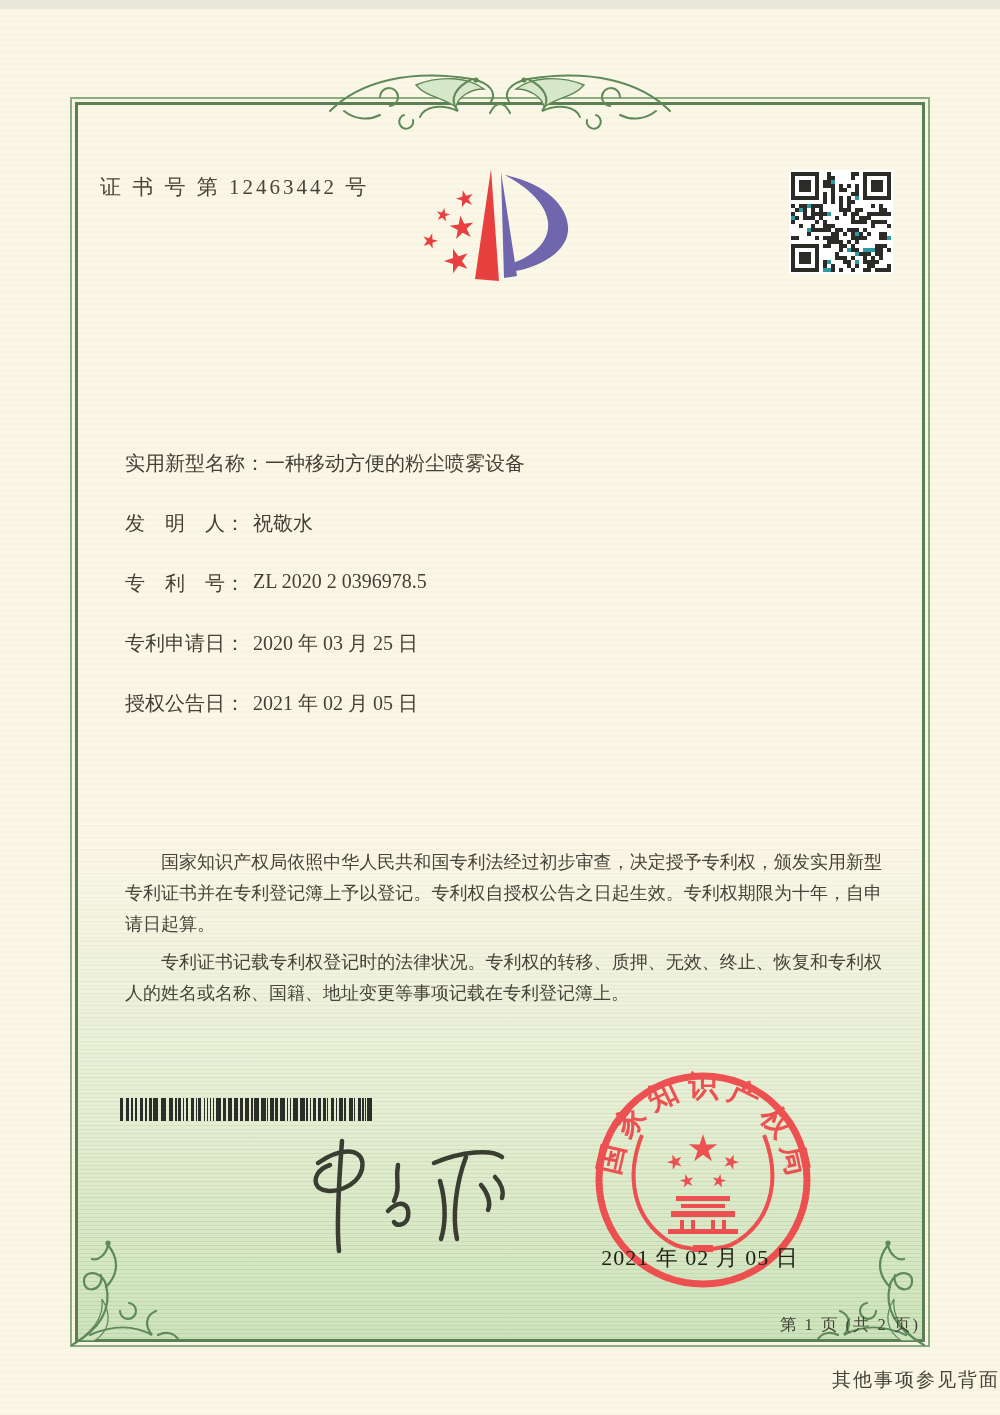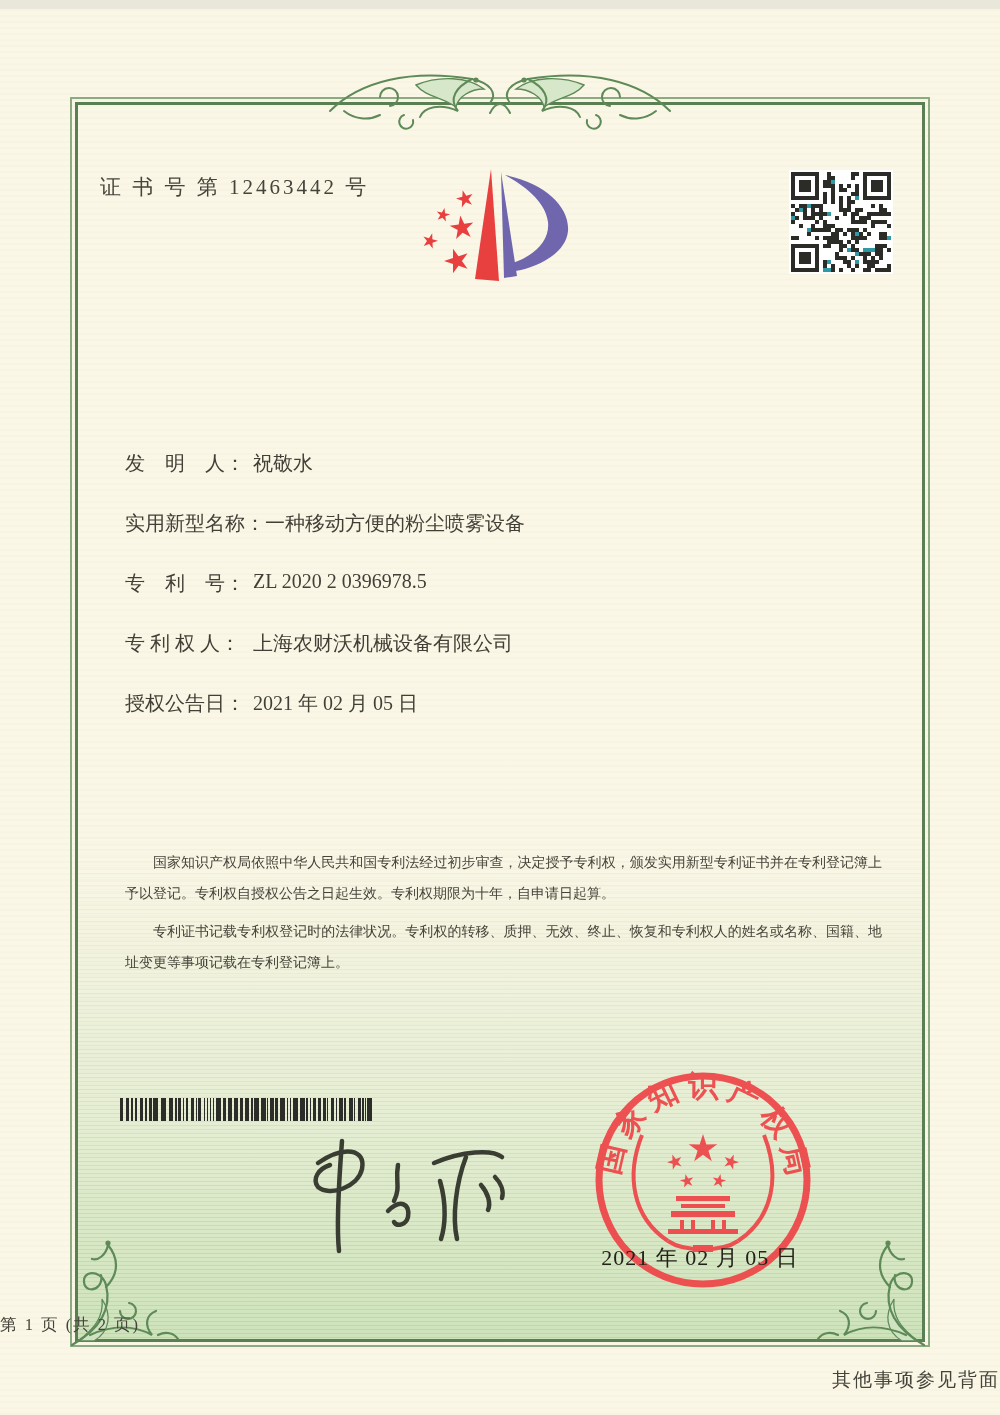--- a/index.html
+++ b/index.html
@@ -20,32 +20,32 @@
   .cert-no{position:absolute;left:100px;top:164px;font-size:21px;letter-spacing:3px;color:#45443a;}
   .logo{position:absolute;left:413px;top:140px;}
   .qr{position:absolute;left:789px;top:161px;background:#fff;padding:2px;}
   .title{position:absolute;left:0;top:314px;width:1000px;text-align:center;
     font-size:47px;font-weight:bold;letter-spacing:13px;color:#35342c;}
   .fields{position:absolute;left:125px;top:441px;width:790px;font-size:20px;color:#413f36;}
   .field{height:60px;display:flex;align-items:flex-start;position:relative;}
   .flabel{display:inline-block;min-width:128px;white-space:pre;}
   .fvalue{white-space:pre;}
   .grant-second{position:absolute;left:384px;top:0;display:flex;}
-  .body-text{position:absolute;left:125px;top:838px;width:757px;font-size:14px;line-height:31px;
+  .body-text{position:absolute;left:125px;top:838px;width:757px;font-size:18px;line-height:31px;
     text-align:justify;color:#46443a;}
   .body-text p{margin:0 0 7px 0;text-indent:2em;}
   .barcode{position:absolute;left:120px;top:1089px;width:258px;height:23px;display:flex;align-items:stretch;}
   .barcode div{background:#2c2c28;}
   .signer{position:absolute;left:135px;top:1168px;font-size:22px;color:#3c3b31;
     font-family:"Liberation Sans","DejaVu Sans",sans-serif;letter-spacing:3px;line-height:40px;}
   .signature-svg{position:absolute;left:268px;top:1116px;}
   .seal-svg{position:absolute;left:588px;top:1056px;}
   .seal-date{position:absolute;left:600px;top:1234px;width:200px;text-align:center;
     font-size:22px;color:#232219;letter-spacing:1px;}
-  .page-num{position:absolute;left:0;top:1305px;width:920px;text-align:left;font-size:16.5px;color:#45443a;letter-spacing:2px;}
+  .page-num{position:absolute;left:0;top:1305px;width:920px;text-align:right;font-size:16.5px;color:#45443a;letter-spacing:2px;}
   .back-note{position:absolute;left:0;top:1358px;width:1000px;text-align:right;font-size:19px;color:#45443a;letter-spacing:2px;}
   .orn{position:absolute;}
   svg{display:block;}
 </style>
 </head>
 <body>
 
 <div class="page">
 
   <svg width="0" height="0" style="position:absolute" aria-hidden="true">
@@ -415,34 +415,34 @@
       <rect x="76" y="96" width="4" height="4" fill="#2b2b28"></rect>
       <rect x="84" y="96" width="4" height="4" fill="#2b2b28"></rect>
       <rect x="88" y="96" width="4" height="4" fill="#2b2b28"></rect>
       <rect x="92" y="96" width="4" height="4" fill="#2b2b28"></rect>
       <rect x="96" y="96" width="4" height="4" fill="#2b2b28"></rect>
     </svg>
 
 
   <div class="fields">
     <div class="field">
+      <span class="flabel">实用新型名称：</span>
+      <span class="fvalue">一种移动方便的粉尘喷雾设备</span>
+    </div>
+    <div class="field">
       <span class="flabel">发　明　人：</span>
       <span class="fvalue">祝敬水</span>
-    </div>
-    <div class="field">
-      <span class="flabel">实用新型名称：</span>
-      <span class="fvalue">一种移动方便的粉尘喷雾设备</span>
     </div>
     <div class="field">
       <span class="flabel">专　利　号：</span>
       <span class="fvalue">ZL 2020 2 0396978.5</span>
     </div>
     <div class="field">
-      <span class="flabel">专 利 权 人：</span>
-      <span class="fvalue">上海农财沃机械设备有限公司</span>
+      <span class="flabel">专利申请日：</span>
+      <span class="fvalue">2020 年 03 月 25 日</span>
     </div>
     <div class="field">
       <span class="flabel">授权公告日：</span>
       <span class="fvalue">2021 年 02 月 05 日</span>
     </div>
   </div>
 
   <div class="body-text">
     <p>国家知识产权局依照中华人民共和国专利法经过初步审查，决定授予专利权，颁发实用新型专利证书并在专利登记簿上予以登记。专利权自授权公告之日起生效。专利权期限为十年，自申请日起算。</p>
     <p>专利证书记载专利权登记时的法律状况。专利权的转移、质押、无效、终止、恢复和专利权人的姓名或名称、国籍、地址变更等事项记载在专利登记簿上。</p>

